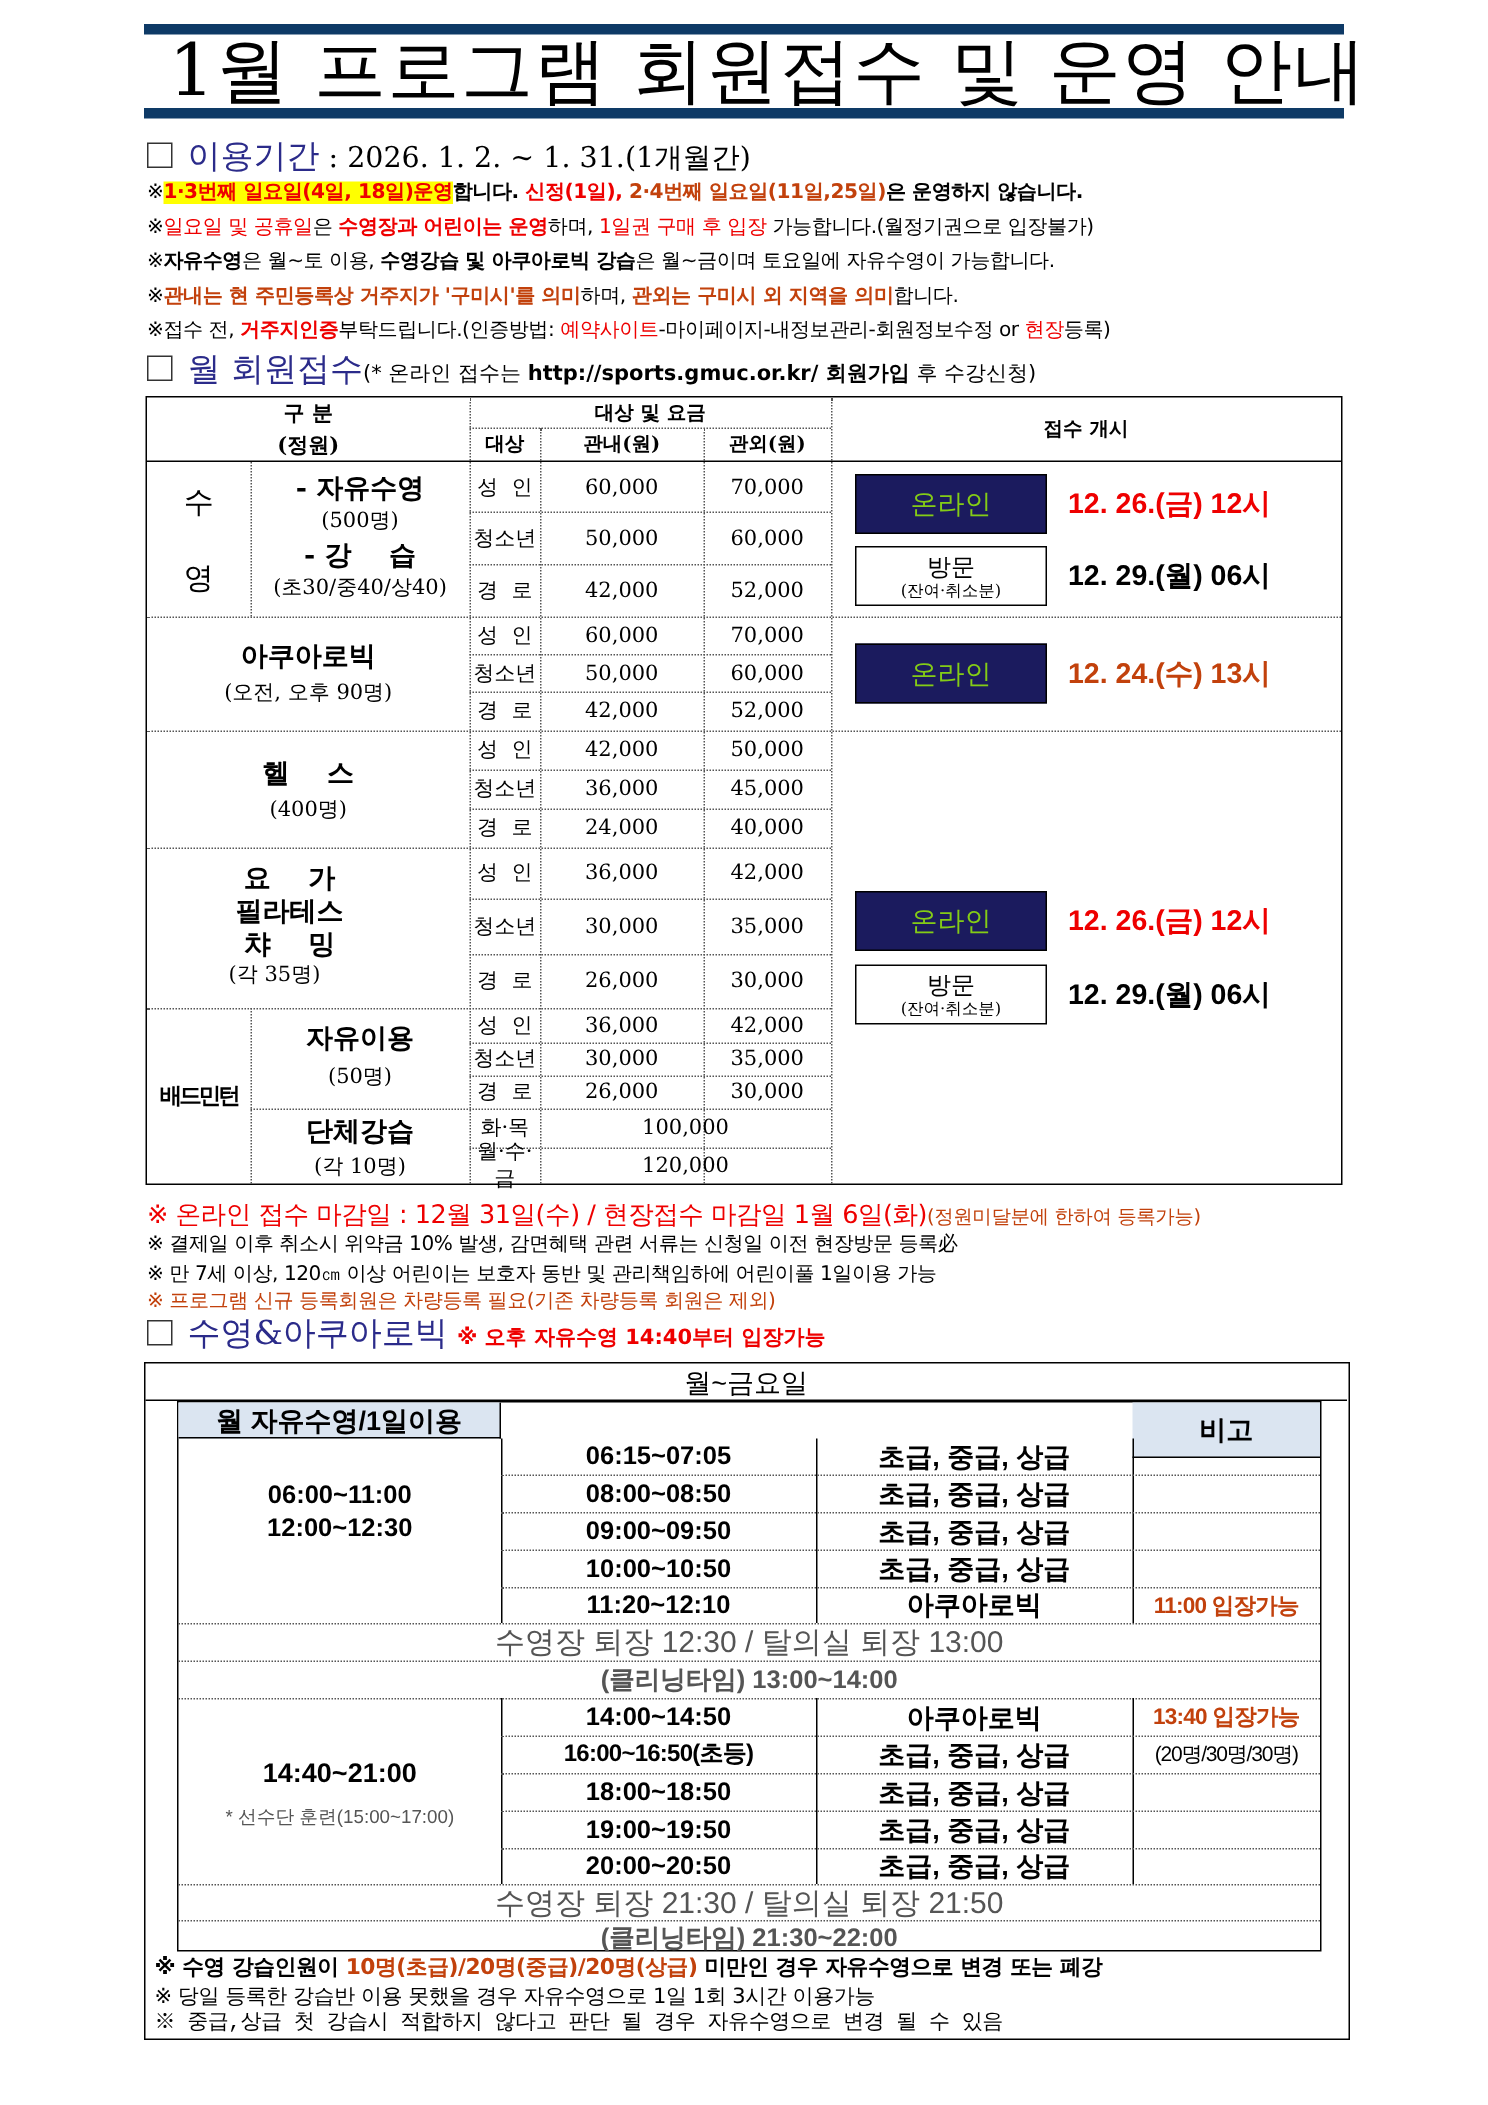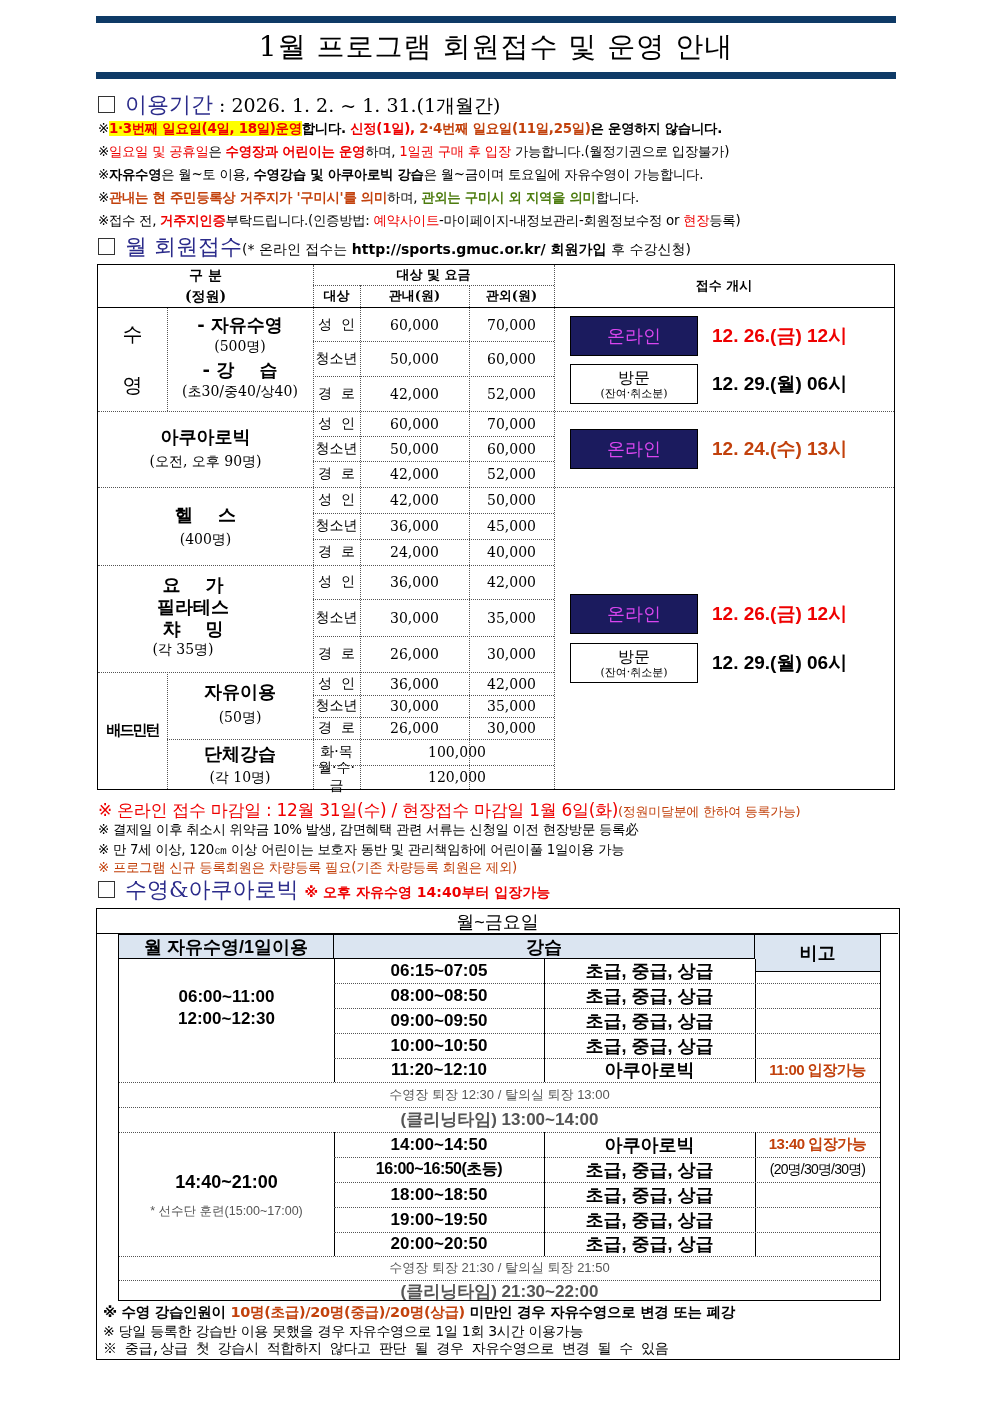--- a/index.html
+++ b/index.html
@@ -1,49 +1,49 @@
 <!DOCTYPE html>
 <html><head>
 <meta charset="utf-8">
 <style>
   * { box-sizing: border-box; margin: 0; padding: 0; }
   body { width: 992px; height: 1403px; background: #fff; font-family: "DejaVu Sans", sans-serif; color: #000; position: relative; overflow: hidden; }
   .page { position: absolute; left: 96px; top: 0; width: 802px; }
   .bar { height: 7px; background: #0e3a66; }
   .title-bar1 { position: absolute; top: 16px; left: 0; width: 800px; }
   .title-bar2 { position: absolute; top: 72px; left: 0; width: 800px; }
-  .title { position: absolute; top: 24px; left: 0; width: 800px; text-align: center; font-family: "DejaVu Serif", serif; font-size: 28px; line-height: 46px; letter-spacing: 1px; }
+  .title { position: absolute; top: 24px; left: 16px; width: 800px; text-align: center; font-family: "DejaVu Serif", serif; font-size: 48px; line-height: 46px; letter-spacing: 1px; }
   .sec-head { position: absolute; left: 2px; font-family: "DejaVu Serif", serif; color: #2b2b8a; font-size: 22px; line-height: 26px; white-space: nowrap; }
   .sec-head .box { display: inline-block; width: 17px; height: 17px; border: 1.5px solid #333; margin-right: 10px; vertical-align: -1px; }
   .sec-head .rest { color: #000; font-size: 19px; font-family: "DejaVu Serif", serif; }
   .sec-head .small { color: #000; font-size: 14px; font-family: "DejaVu Sans", sans-serif; }
   .sec-head .red-note { color: #e00; font-size: 14px; font-weight: bold; font-family: "DejaVu Sans", sans-serif; margin-left: 6px; }
   .note { position: absolute; left: 2px; font-size: 13.4px; line-height: 23px; white-space: nowrap; letter-spacing: -0.3px; }
   .b { font-weight: bold; }
   .red { color: #e00; }
   .blue { color: #c2410c; }
-  .orange { color: #4d7c0f; }
+  .orange { color: #c2410c; }
   .hl { background: #ffff00; color: #e00; font-weight: bold; }
   
   .fee { position: absolute; left: 1px; top: 264px; width: 798px; height: 526px; border: 1.5px solid #000; }
   .fee .c { position: absolute; display: flex; align-items: center; justify-content: center; text-align: center; font-family: "DejaVu Serif", serif; font-size: 14px; }
   .vline { position: absolute; border-left: 1px dotted #555; }
   .hline { position: absolute; border-top: 1px dotted #555; }
   .hsolid { position: absolute; border-top: 1.5px solid #000; }
-  .btn-online { position: absolute; width: 128px; height: 40px; background: #1b1b5e; color: #d946ef; display: flex; align-items: center; justify-content: center; font-size: 18px; font-family: "DejaVu Serif", serif; border: 1px solid #000; }
+  .btn-online { position: absolute; width: 128px; height: 40px; background: #1b1b5e; color: #84cc16; display: flex; align-items: center; justify-content: center; font-size: 18px; font-family: "DejaVu Serif", serif; border: 1px solid #000; }
   .btn-visit { position: absolute; width: 128px; height: 40px; background: #fff; border: 1.5px solid #000; display: flex; flex-direction: column; align-items: center; justify-content: center; font-family: "DejaVu Serif", serif; }
   .btn-visit .l1 { font-size: 16px; line-height: 18px; }
   .btn-visit .l2 { font-size: 11px; line-height: 13px; }
   .date { position: absolute; font-size: 19px; font-weight: bold; font-family: "Liberation Sans", sans-serif; white-space: nowrap; }
   
   .sched { position: absolute; left: 0; top: 908px; width: 804px; height: 452px; border: 1.5px solid #000; }
   .sched .c { position: absolute; display: flex; align-items: center; justify-content: center; text-align: center; font-family: "Liberation Sans", sans-serif; }
   .sched .time { font-weight: bold; font-size: 17px; }
   .sched .cls { font-weight: bold; font-size: 18px; }
-  .sched .gray { color: #555; font-size: 13px; }
+  .sched .gray { color: #555; font-size: 20px; }
   .inner { position: absolute; left: 21px; top: 25px; width: 763px; height: 367px; border: 1px solid #000; }
   .hdr { background: #dbe5f1; font-weight: bold; font-size: 18px; }
 </style>
 </head>
 <body>
 
 <div class="page">
 
   <div class="bar title-bar1"></div>
   <div class="title">1월 프로그램 회원접수 및 운영 안내</div>
@@ -210,21 +210,20 @@
   <div class="sec-head" style="top:877px;">
     <span class="box"></span><span>수영&amp;아쿠아로빅</span><span class="red-note">※ 오후 자유수영 14:40부터 입장가능</span>
   </div>
 
   <div class="sched">
     <div class="c" style="left:0; top:0; width:801px; height:25px; font-size:18px;">월~금요일</div>
     <div class="hsolid" style="left:0; top:24px; width:801px; border-top-width:1px;"></div>
     <div class="inner">
 
       <div class="c hdr" style="left:0; top:0; width:215px; height:24px; border-right:1px solid #000; border-bottom:1px solid #000;">월 자유수영/1일이용</div>
-      <div class="c hdr" style="left:215px; top:0; width:421px; height:24px; border-right:1px solid #000; border-bottom:1px solid #000;">강습</div>
       <div class="c hdr" style="left:636px; top:0; width:125px; height:37px; border-bottom:1px solid #000;">비고</div>
 
       <div style="position:absolute; left:215px; top:24px; height:123px; border-left:1px solid #000;"></div>
       <div style="position:absolute; left:425px; top:24px; height:123px; border-left:1px solid #000;"></div>
       <div style="position:absolute; left:636px; top:24px; height:123px; border-left:1px solid #000;"></div>
       <div class="hline" style="left:215px; top:48px; width:546px;"></div>
       <div class="hline" style="left:215px; top:73px; width:546px;"></div>
       <div class="hline" style="left:215px; top:98px; width:546px;"></div>
       <div class="hline" style="left:215px; top:123px; width:546px;"></div>
       <div class="hline" style="left:0; top:147px; width:761px;"></div>

